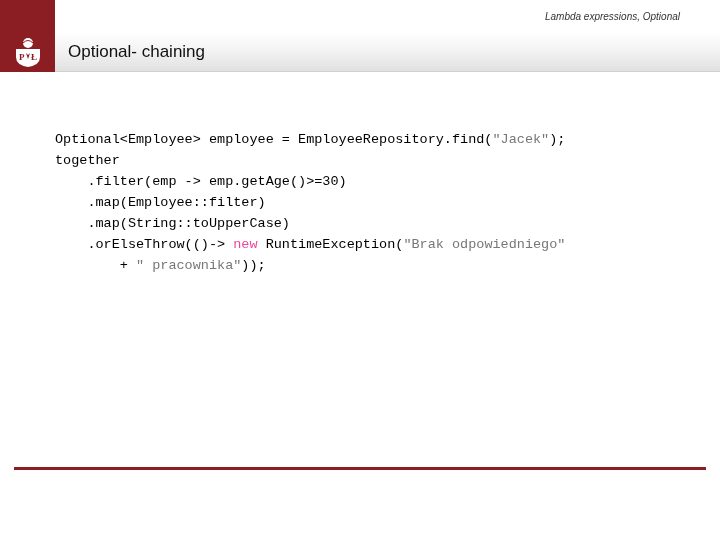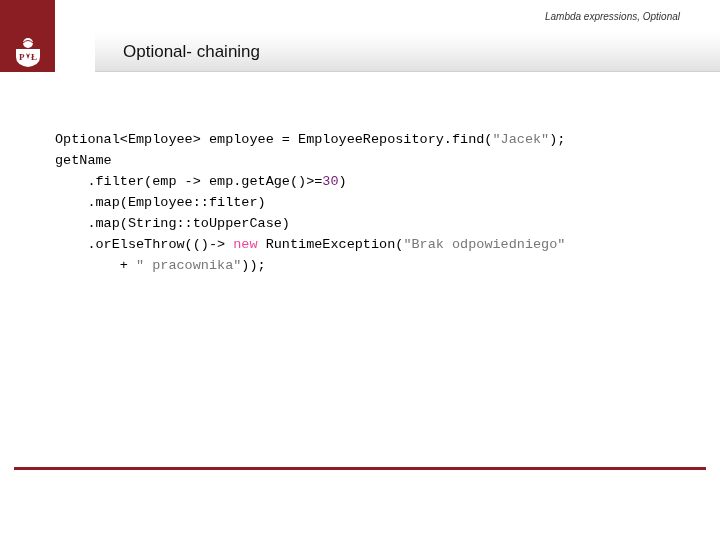--- a/index.html
+++ b/index.html
@@ -45,23 +45,22 @@
     align-items: center;
     justify-content: center;
   }
   .titlebar .logo svg { display:block; }
   .titlebar .title-wrap {
     flex: 1;
     height: 40px;
     background: linear-gradient(to bottom, #ffffff 0%, #f2f2f2 50%, #e1e1e1 100%);
     display: flex;
     align-items: center;
-    padding-left: 28px;
+    padding-left: 13px;
     border-bottom: 1px solid #d0d0d0;
-    margin-left: 40px;
   }
   .titlebar .title {
     font-size: 17px;
     color: #111;
   }
   .content {
     position: absolute;
     top: 90px;
     left: 10px;
     right: 10px;
@@ -76,21 +75,21 @@
   .code {
     margin-top: 40px;
     margin-left: 45px;
     font-family: "Courier New", Courier, monospace;
     font-size: 13.5px;
     line-height: 1.55;
     color: #000;
     white-space: pre;
   }
   .kw { color: #ec4899; font-weight: normal; }
-  .num { color: #701a75; }
+  .num { color: #000000; }
   .str { color: #777; }
   .footer-line {
     position: absolute;
     left: 14px; right: 14px;
     bottom: 70px;
     height: 3px;
     background: #8a1e22;
   }
 </style>
 </head>
@@ -113,21 +112,21 @@
     </svg>
   </div>
   <div class="title-wrap">
     <div class="title">Optional- chaining</div>
   </div>
 </div>
 
 <div class="content">
 
   <div class="code"><span><span>Optional&lt;Employee&gt; employee = EmployeeRepository.find(</span><span class="str">"Jacek"</span><span>);</span></span>
-<span>getName</span>
+<span>together</span>
 <span><span>    .filter(emp -&gt; emp.getAge()&gt;=</span><span class="num">30</span><span>)</span></span>
 <span>    .map(Employee::filter)</span>
 <span>    .map(String::toUpperCase)</span>
 <span><span>    .orElseThrow(()-&gt; </span><span class="kw">new</span><span> RuntimeException(</span><span class="str">"Brak odpowiedniego"</span></span>
 <span><span>        + </span><span class="str">" pracownika"</span><span>));</span></span></div>
 </div>
 
 <div class="footer-line"></div>
 
 </body></html>

